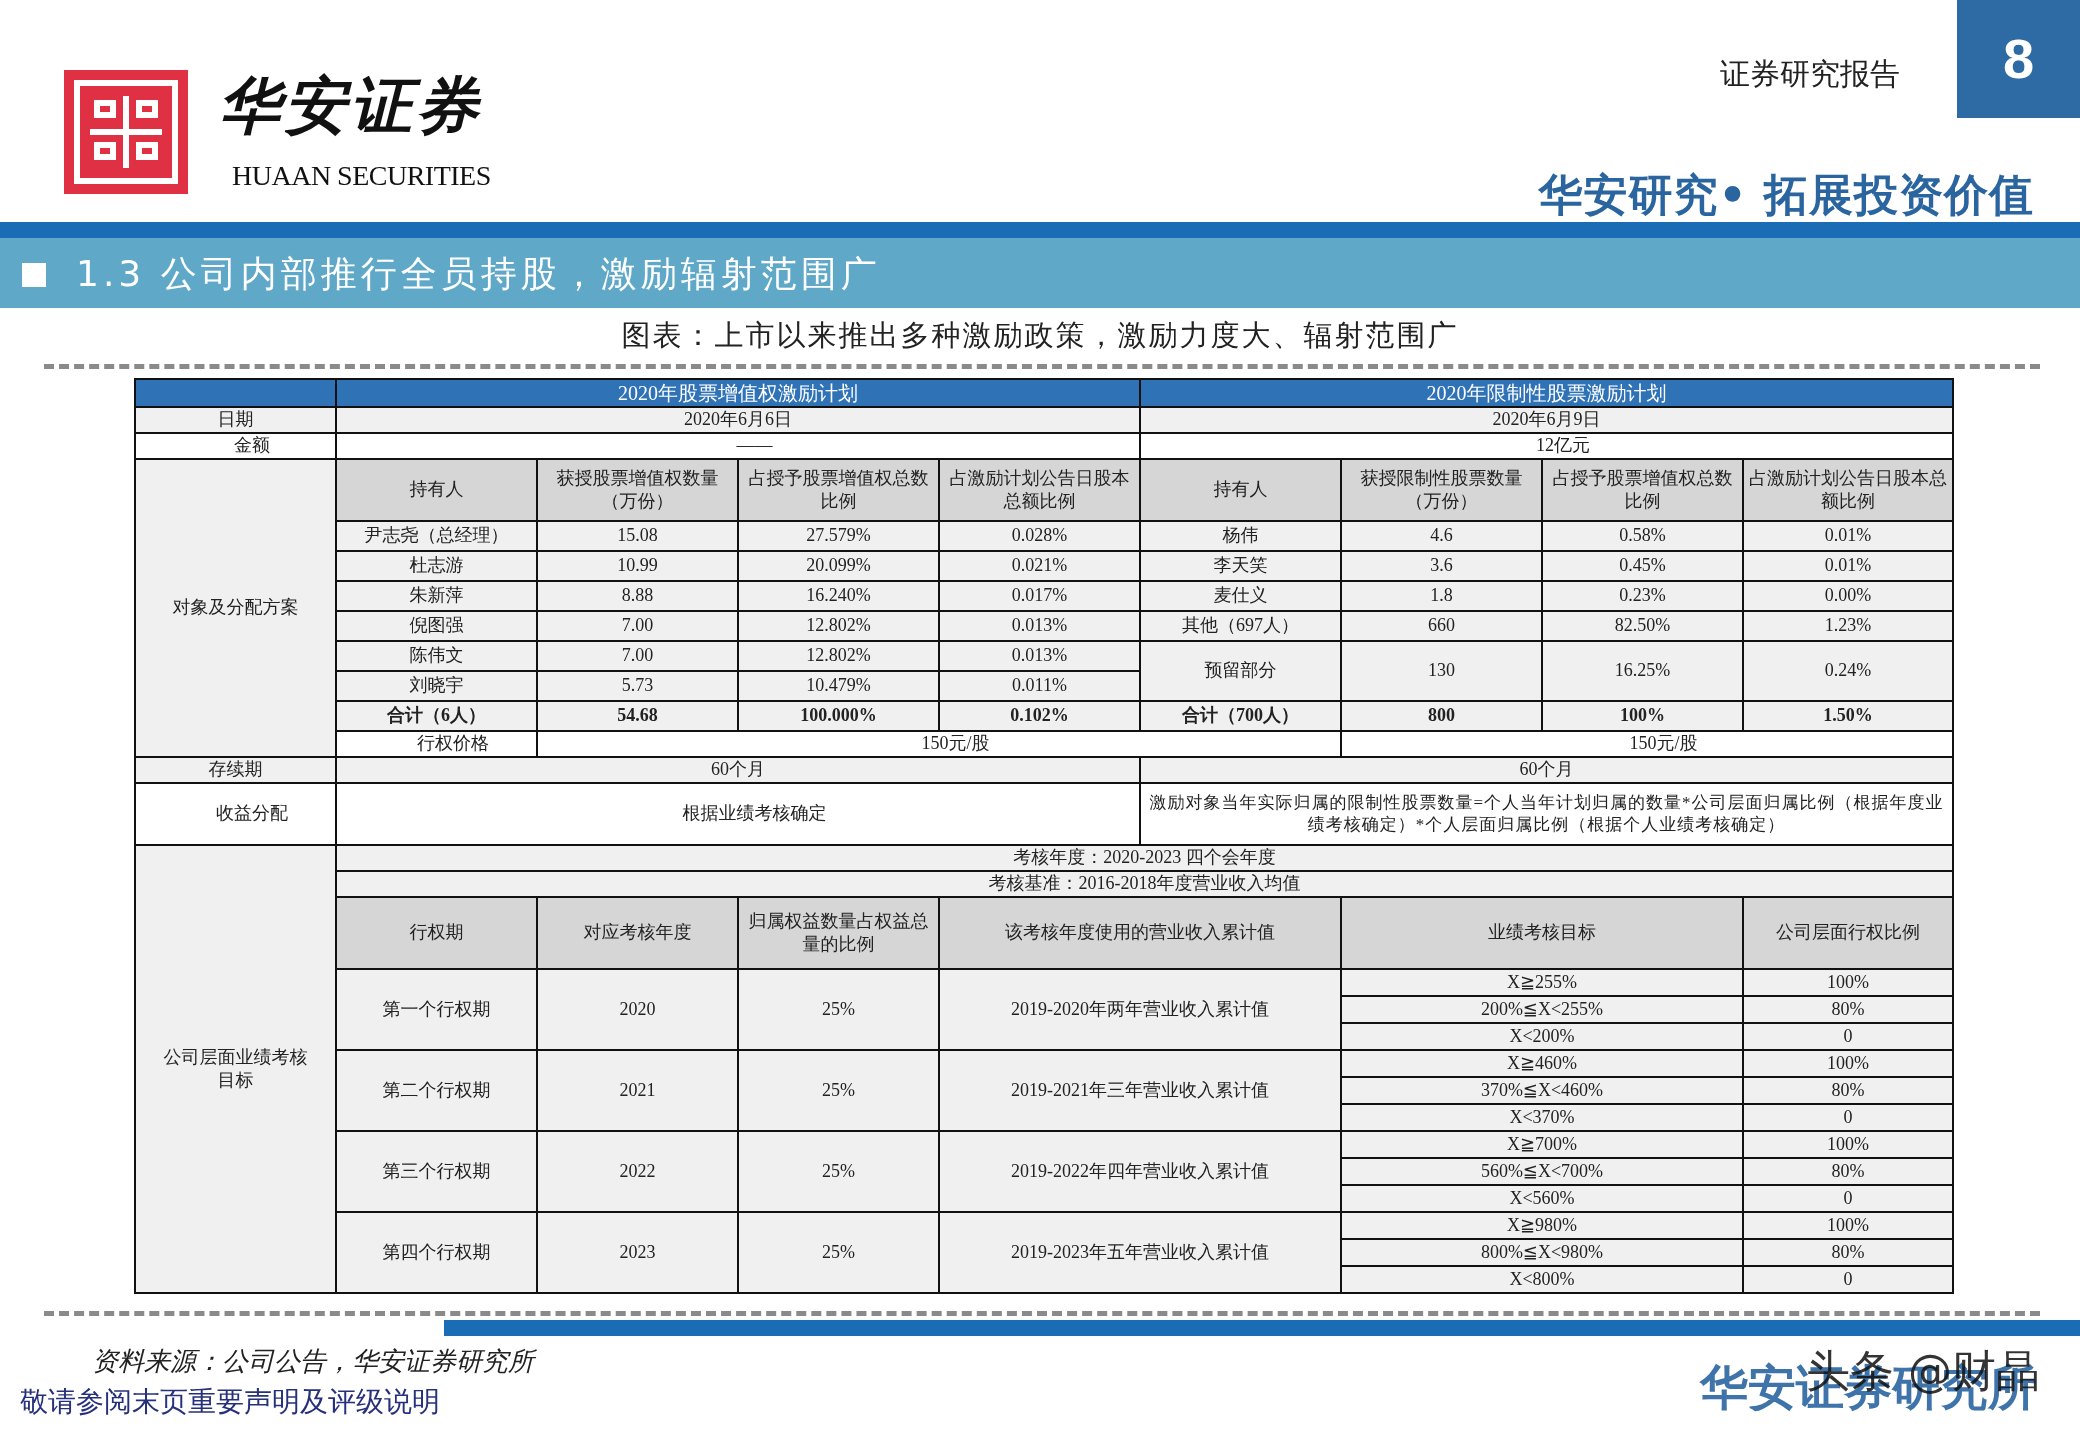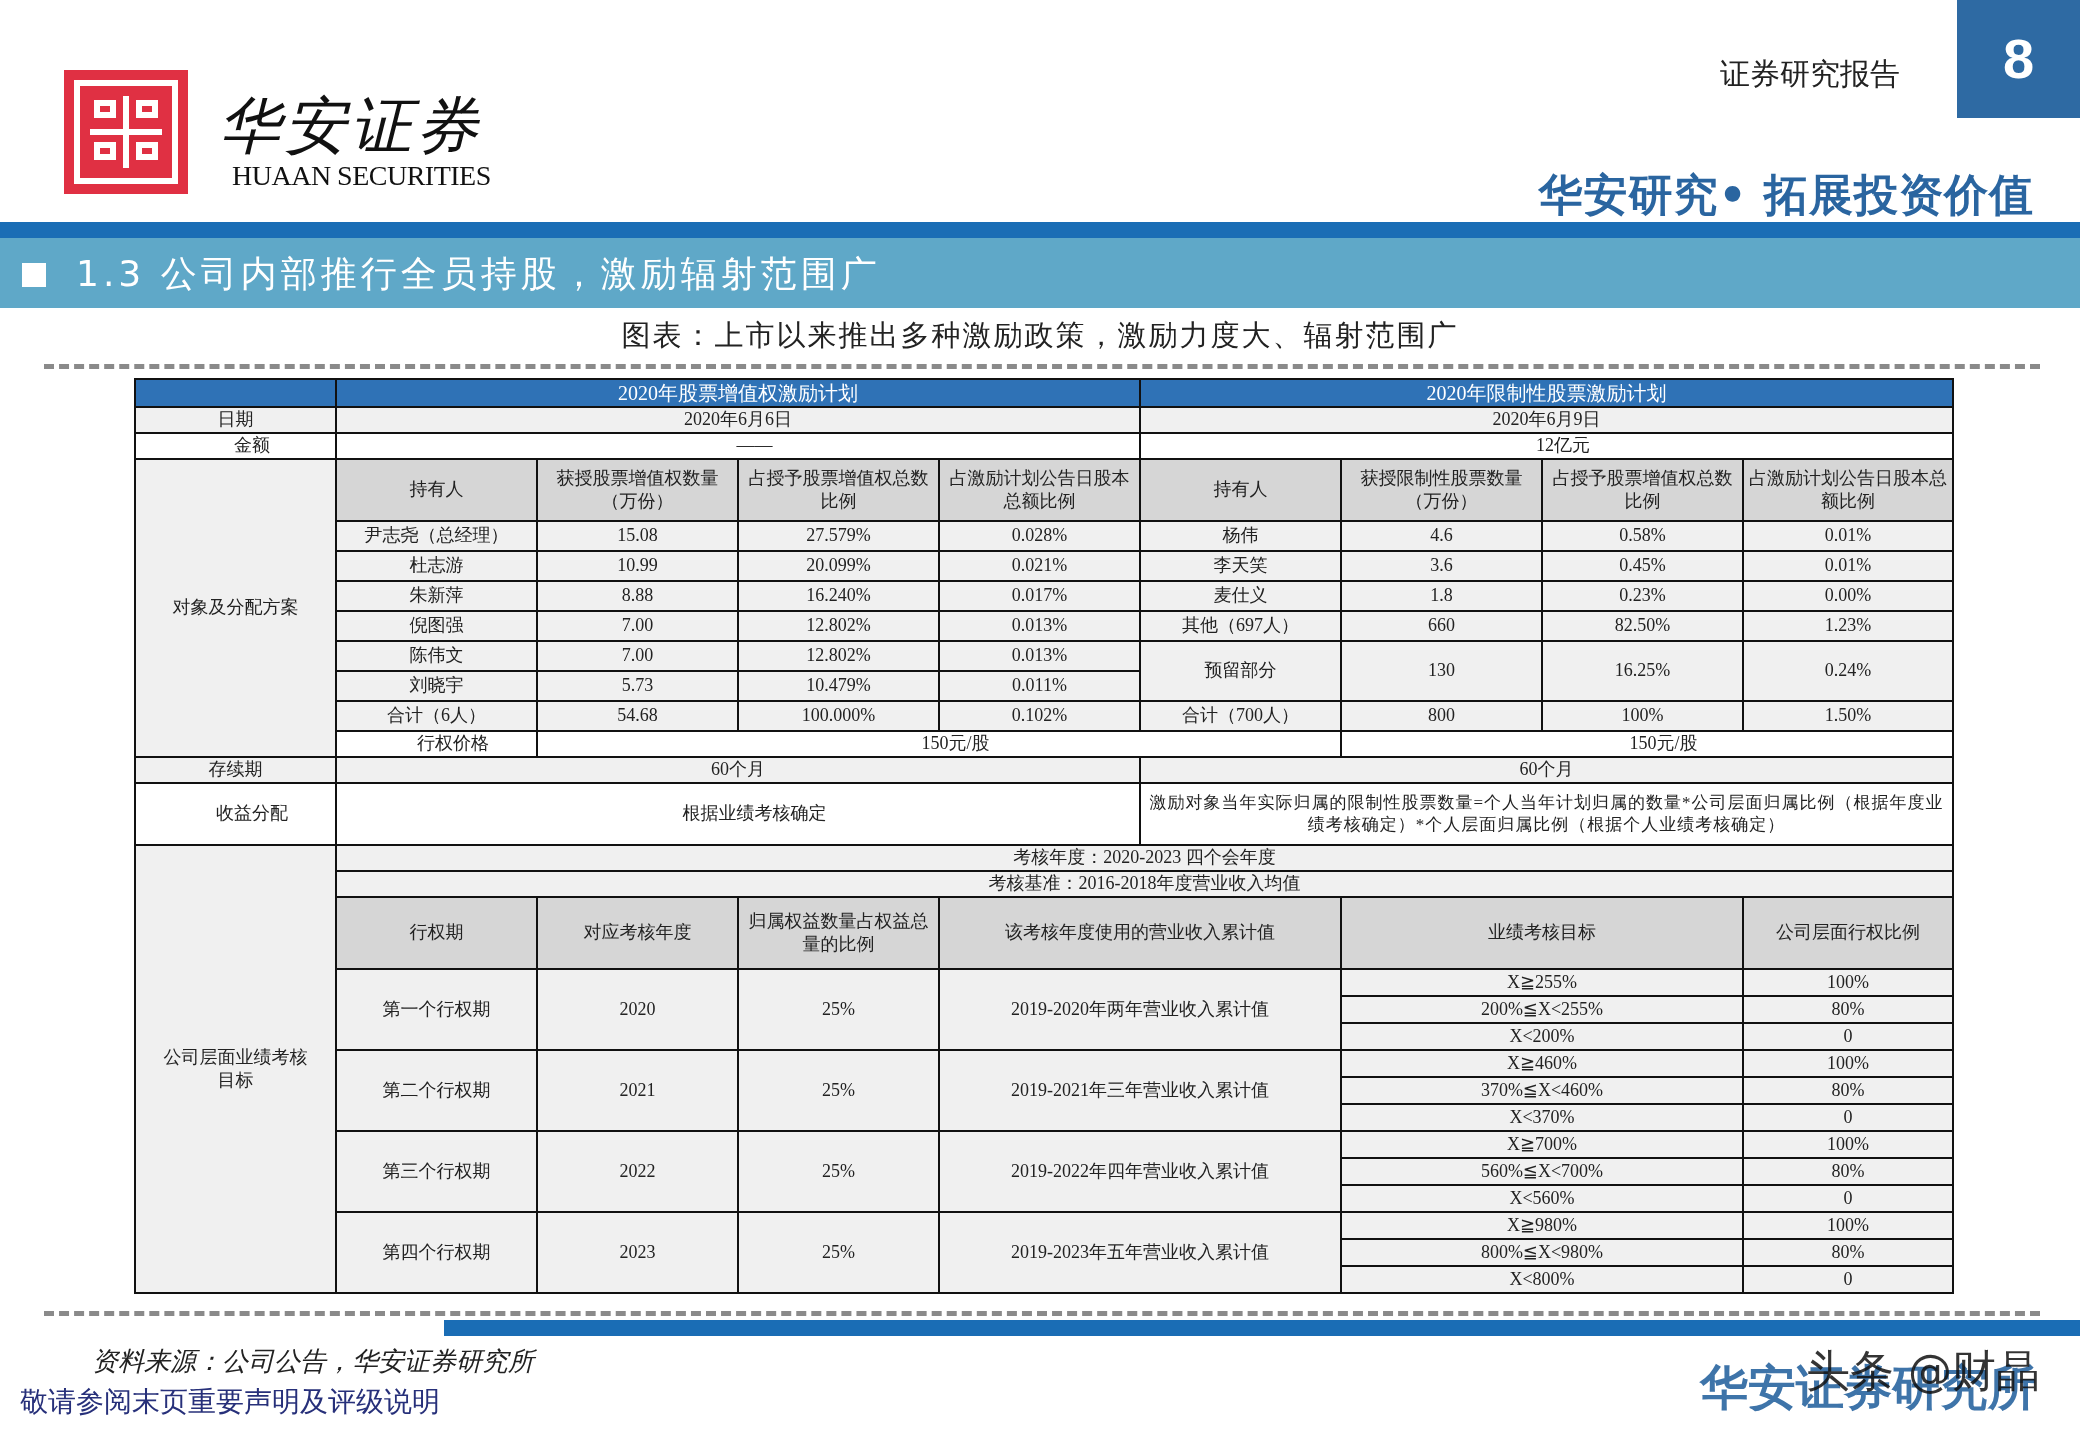--- a/index.html
+++ b/index.html
@@ -5,21 +5,21 @@
   * { box-sizing: border-box; margin: 0; padding: 0; }
   html, body { width: 2080px; height: 1440px; background: #ffffff; overflow: hidden; }
   body { position: relative; font-family: "DejaVu Serif", "Liberation Serif", serif; color: #222; }
 
   
   .logo-box { position: absolute; left: 64px; top: 70px; width: 124px; height: 124px; background: #e03043; }
   .logo-box .f1 { position: absolute; left: 10px; top: 10px; right: 10px; bottom: 10px; border: 6px solid #fff; }
   .logo-box .h { position: absolute; left: 26px; right: 26px; height: 6px; background: #fff; }
   .logo-box .v { position: absolute; top: 26px; bottom: 26px; width: 6px; background: #fff; left: 59px; }
   .logo-box .sq { position: absolute; width: 22px; height: 18px; border: 6px solid #fff; }
-  .logo-cn { position: absolute; left: 218px; top: 84px; font-family: "DejaVu Serif", serif; font-size: 62px; font-weight: normal; letter-spacing: 4px; color: #111; font-style: italic; }
+  .logo-cn { position: absolute; left: 218px; top: 64px; font-family: "DejaVu Serif", serif; font-size: 62px; font-weight: bold; letter-spacing: 4px; color: #111; font-style: italic; }
   .logo-en { position: absolute; left: 232px; top: 160px; font-family: "Liberation Serif", serif; font-size: 28px; color: #111; letter-spacing: -0.5px; }
 
   .report-type { position: absolute; left: 1720px; top: 26px; font-size: 30px; color: #222; font-family: "DejaVu Sans", sans-serif; margin-top: 28px; }
   .page-badge { position: absolute; left: 1957px; top: 0; width: 123px; height: 118px; background: #2e6aa3; color: #fff; font-family: "Liberation Sans", sans-serif; font-weight: bold; font-size: 56px; text-align: center; line-height: 118px; }
   .slogan { position: absolute; right: 46px; top: 166px; font-family: "DejaVu Sans", sans-serif; font-weight: bold; font-size: 44px; color: #2a65a0; letter-spacing: 1px; }
 
   .band-dark { position: absolute; left: 0; top: 222px; width: 2080px; height: 16px; background: #1a6db5; }
   .band-light { position: absolute; left: 0; top: 238px; width: 2080px; height: 70px; background: #5fa8c8; }
   .section-title { position: absolute; left: 22px; top: 250px; color: #fff; font-family: "DejaVu Sans", sans-serif; font-size: 36px; letter-spacing: 4px; display: flex; align-items: center; }
   .section-title .bullet { width: 24px; height: 24px; background: #fff; margin-right: 30px; }
@@ -30,21 +30,21 @@
   .dash.bottom { top: 1311px; }
 
   
   .tbl-wrap { position: absolute; left: 134px; top: 378px; width: 1474px; }
   table.main { border-collapse: collapse; width: 1818px; table-layout: fixed; font-size: 18px; font-family: "Liberation Serif", "DejaVu Serif", serif; }
   table.main td { border: 2px solid #111; text-align: center; vertical-align: middle; background: #f0f0f0; padding: 0 4px; line-height: 1.3; }
   table.main td.w { background: #ffffff; padding-left: 37px; }
   table.main td.hdr { background: #2f72b6; color: #fff; font-size: 20px; height: 28px; }
   table.main td.blank-hdr { background: #2f72b6; }
   table.main td.gh { background: #d6d6d6; font-size: 18px; }
-  table.main td.b { font-weight: normal; margin-left: 37px; }
+  table.main td.b { font-weight: bold; margin-left: 37px; }
   tr.r27 td { height: 27px; }
   tr.r30 td { height: 30px; }
   tr.r26 td { height: 26px; }
   tr.r27s td { height: 27px; }
 
   
   .foot-bar { position: absolute; left: 444px; top: 1320px; width: 1636px; height: 16px; background: #1a6db5; }
   .source { position: absolute; left: 92px; top: 1344px; font-size: 26px; font-style: italic; color: #222; }
   .disclaimer { position: absolute; left: 20px; top: 1383px; font-family: "DejaVu Sans", sans-serif; font-size: 28px; color: #27307a; }
   .foot-brand { position: absolute; right: 44px; top: 1356px; font-family: "DejaVu Sans", sans-serif; font-weight: bold; font-size: 48px; color: #2a65a0; opacity: 0.9; }

